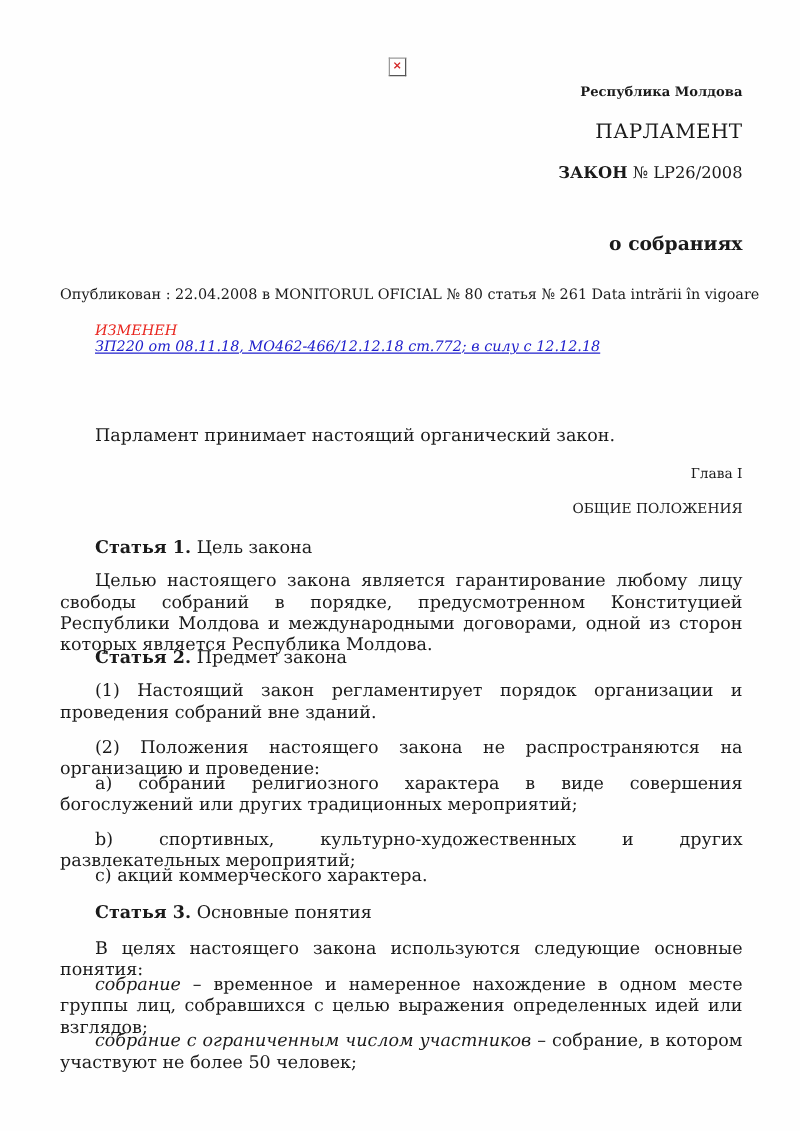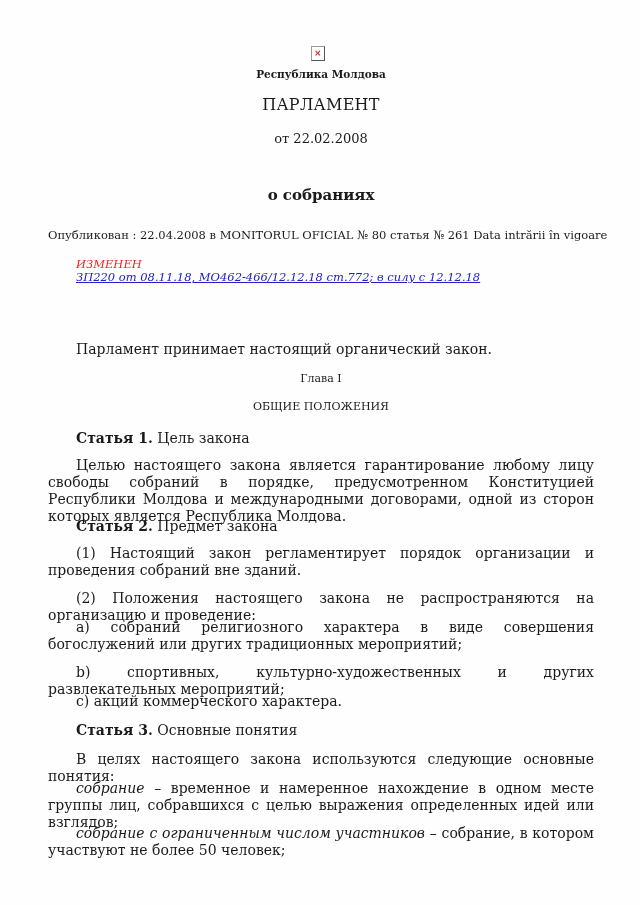--- a/index.html
+++ b/index.html
@@ -15,21 +15,21 @@
     color: #1a1a1a;
     position: relative;
   }
   .page {
     position: absolute;
     left: 48px;
     top: 0;
     width: 546px;
   }
   .abs { position: absolute; }
-  .center { left: 0; width: 546px; text-align: center; }
+  .center { left: 0; width: 546px; text-align: right; }
   .logo-box {
     position: absolute;
     left: 263px;
     top: 46px;
     width: 14px;
     height: 15px;
     border: 1px solid #9a9a9a;
     border-right-color: #555;
     border-bottom-color: #555;
     box-sizing: border-box;
@@ -115,21 +115,24 @@
 
   <div class="logo-box">
     <span>×</span>
   </div>
 
   <div class="abs center republic">Республика Молдова</div>
 
   <div class="abs center parliament">ПАРЛАМЕНТ</div>
 
   <div class="abs center law">
-    <div>от 22.02.2008</div>
+    <div>
+      <b>ЗАКОН</b>
+      <span>№ LP26/2008</span>
+    </div>
   </div>
 
   <div class="abs center law-title">о собраниях</div>
 
   <div class="abs published">Опубликован : 22.04.2008 в MONITORUL OFICIAL № 80 статья № 261 Data intrării în vigoare</div>
 
   <div class="abs amended">ИЗМЕНЕН</div>
 
   <a class="abs amend-link">ЗП220 от 08.11.18, MO462-466/12.12.18 ст.772; в силу с 12.12.18</a>
 

